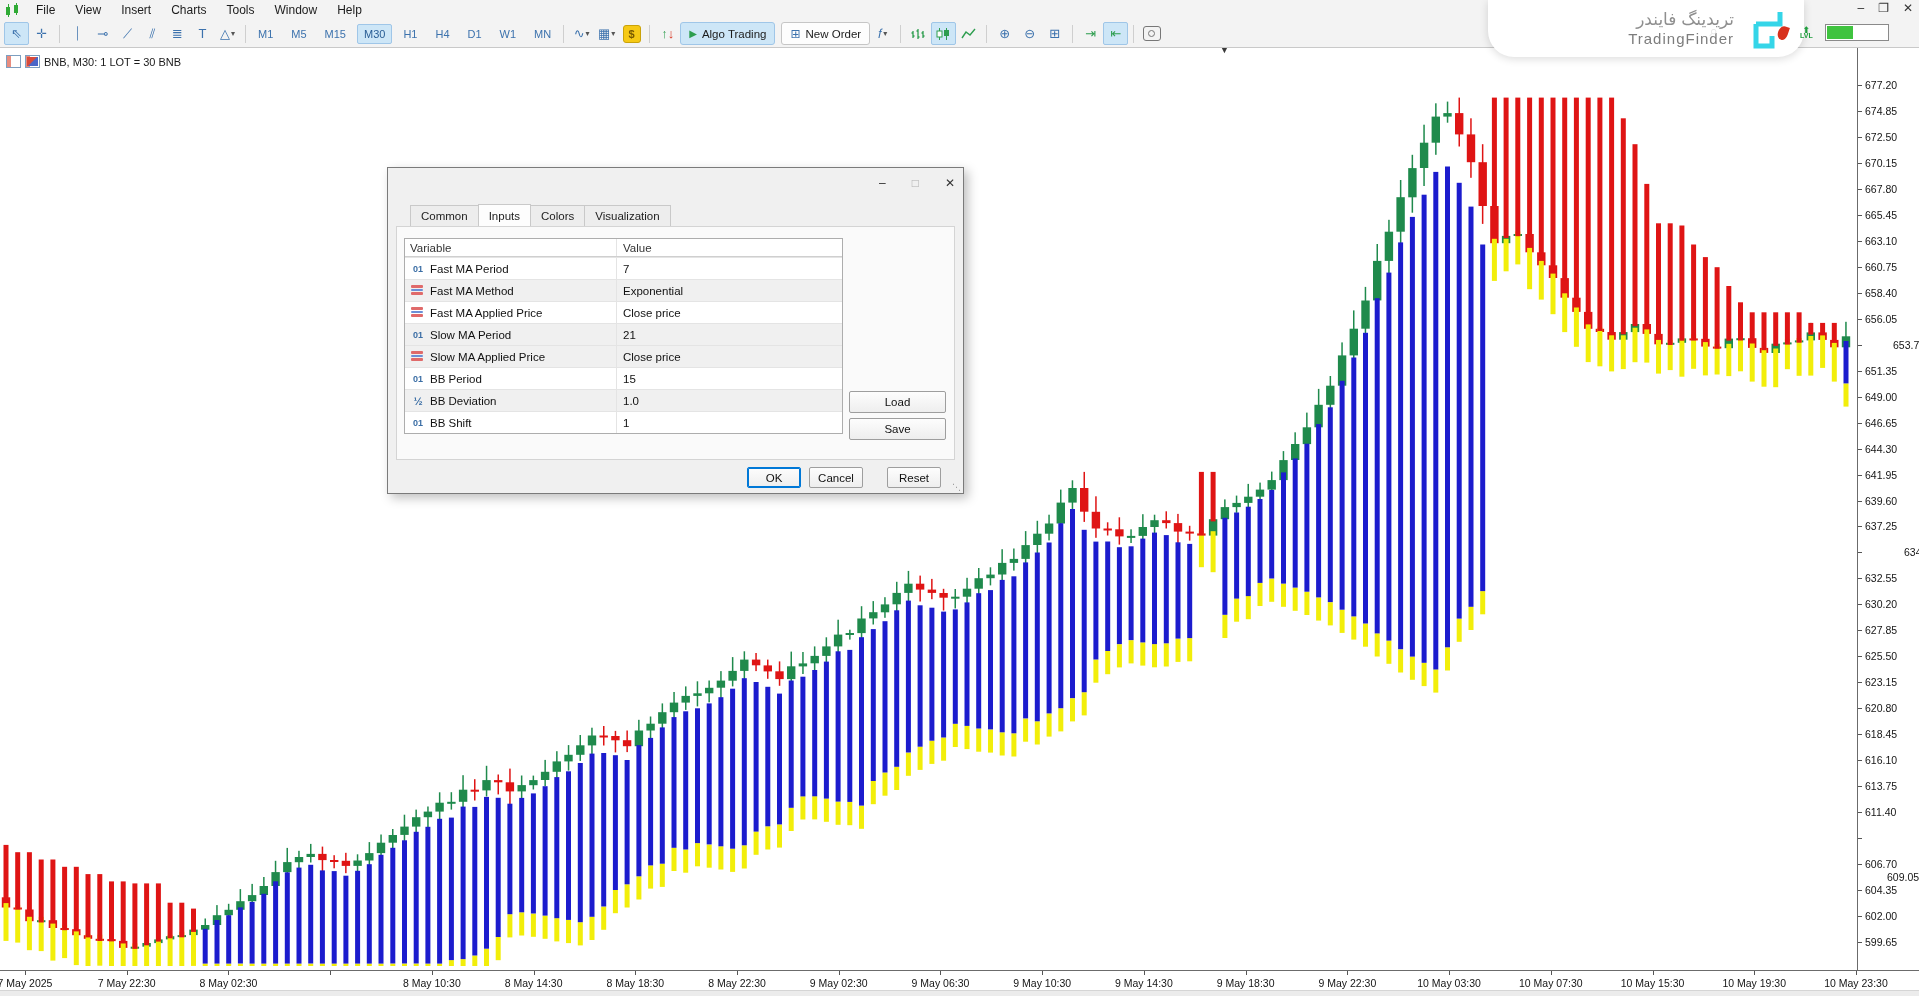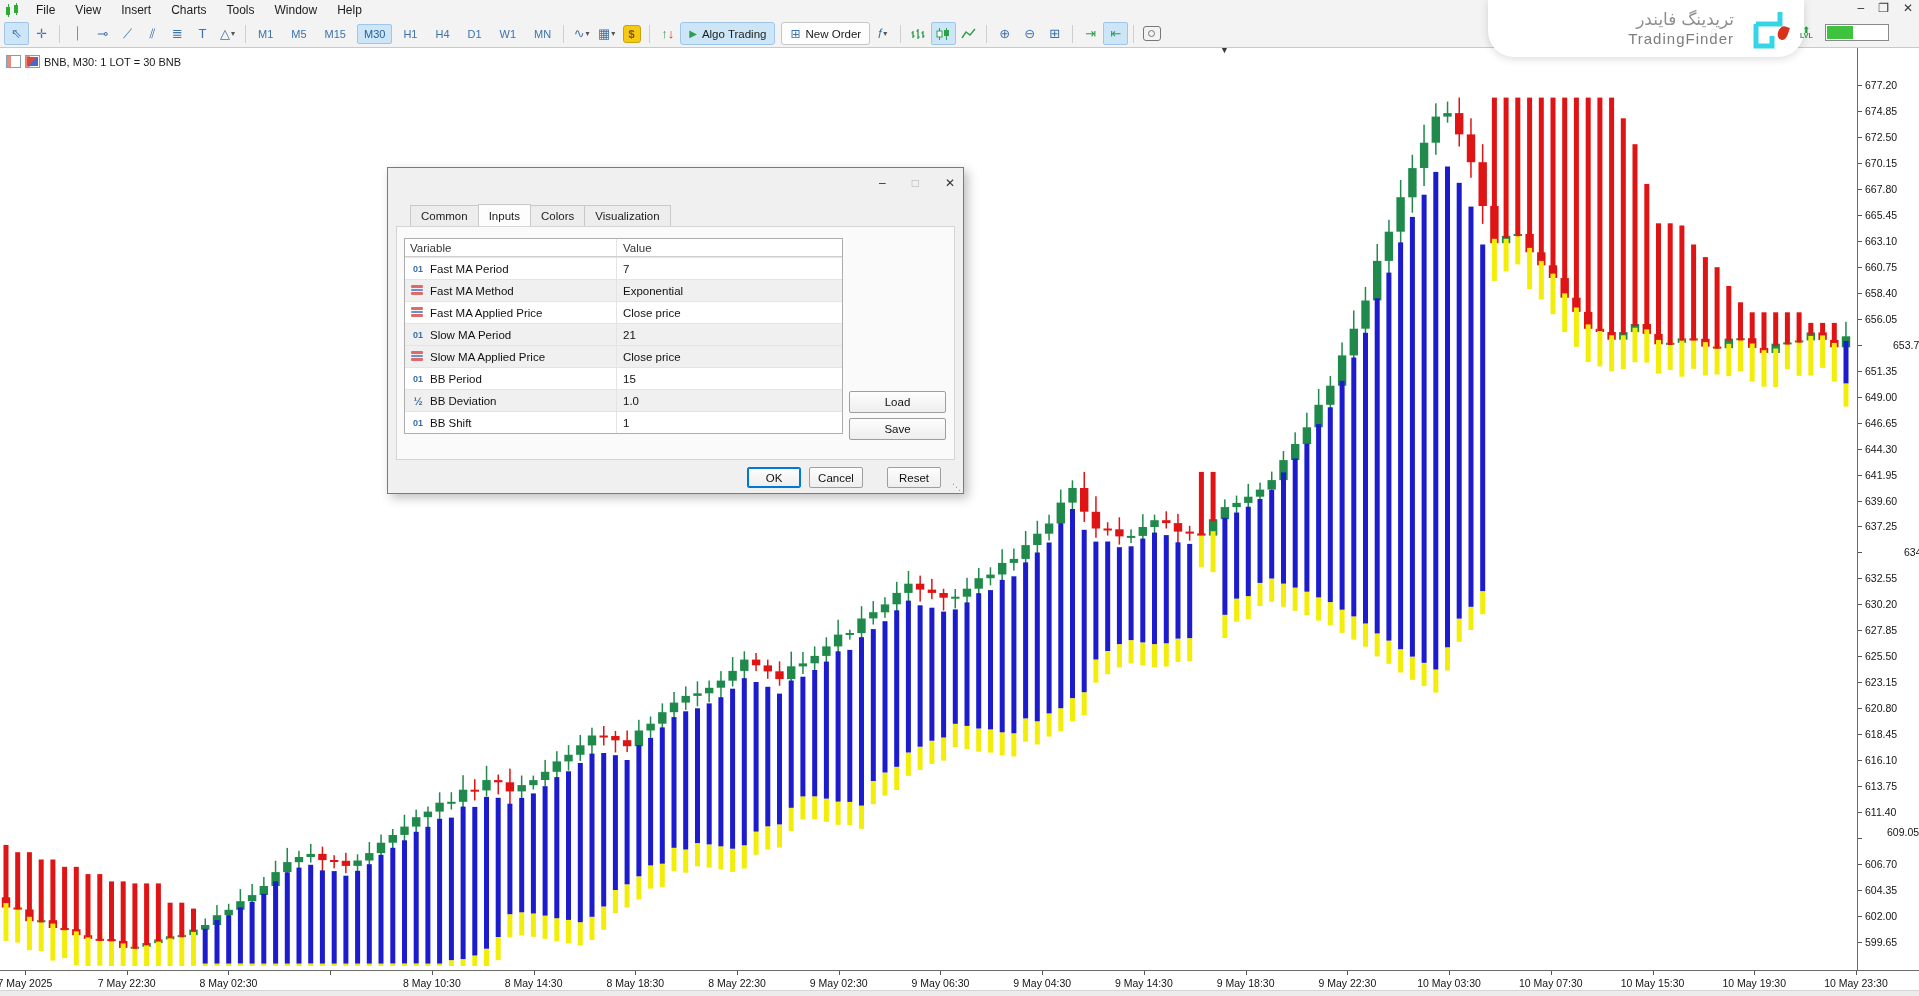--- a/index.html
+++ b/index.html
@@ -904,21 +904,21 @@
       <div class="pricelab" style="top: 655.28px;">620.80</div>
       <div class="ptick" style="top: 687.25px;"></div>
       <div class="pricelab" style="top: 681.25px;">618.45</div>
       <div class="ptick" style="top: 713.22px;"></div>
       <div class="pricelab" style="top: 707.22px;">616.10</div>
       <div class="ptick" style="top: 739.19px;"></div>
       <div class="pricelab" style="top: 733.19px;">613.75</div>
       <div class="ptick" style="top: 765.16px;"></div>
       <div class="pricelab" style="top: 759.16px;">611.40</div>
       <div class="ptick" style="top: 791.13px;"></div>
-      <div class="pricelab" style="top: 779px; padding-left: 22px;">609.05</div>
+      <div class="pricelab" style="top: 824px; padding-left: 22px;">609.05</div>
       <div class="ptick" style="top: 817.1px;"></div>
       <div class="pricelab" style="top: 811.1px;">606.70</div>
       <div class="ptick" style="top: 843.07px;"></div>
       <div class="pricelab" style="top: 837.07px;">604.35</div>
       <div class="ptick" style="top: 869.04px;"></div>
       <div class="pricelab" style="top: 863.04px;">602.00</div>
       <div class="ptick" style="top: 895.01px;"></div>
       <div class="pricelab" style="top: 889.01px;">599.65</div>
     </div>
   <div class="time-axis">
@@ -936,21 +936,21 @@
       <div class="timelab" style="left: 533.6px;">8 May 14:30</div>
       <div class="ttick" style="left: 635.32px;"></div>
       <div class="timelab" style="left: 635.32px;">8 May 18:30</div>
       <div class="ttick" style="left: 737.04px;"></div>
       <div class="timelab" style="left: 737.04px;">8 May 22:30</div>
       <div class="ttick" style="left: 838.76px;"></div>
       <div class="timelab" style="left: 838.76px;">9 May 02:30</div>
       <div class="ttick" style="left: 940.48px;"></div>
       <div class="timelab" style="left: 940.48px;">9 May 06:30</div>
       <div class="ttick" style="left: 1042.2px;"></div>
-      <div class="timelab" style="left: 1042.2px;">9 May 04:30</div>
+      <div class="timelab" style="left: 1042.2px;">9 May 10:30</div>
       <div class="ttick" style="left: 1143.92px;"></div>
       <div class="timelab" style="left: 1143.92px;">9 May 14:30</div>
       <div class="ttick" style="left: 1245.64px;"></div>
       <div class="timelab" style="left: 1245.64px;">9 May 18:30</div>
       <div class="ttick" style="left: 1347.36px;"></div>
       <div class="timelab" style="left: 1347.36px;">9 May 22:30</div>
       <div class="ttick" style="left: 1449.08px;"></div>
       <div class="timelab" style="left: 1449.08px;">10 May 03:30</div>
       <div class="ttick" style="left: 1550.8px;"></div>
       <div class="timelab" style="left: 1550.8px;">10 May 07:30</div>

